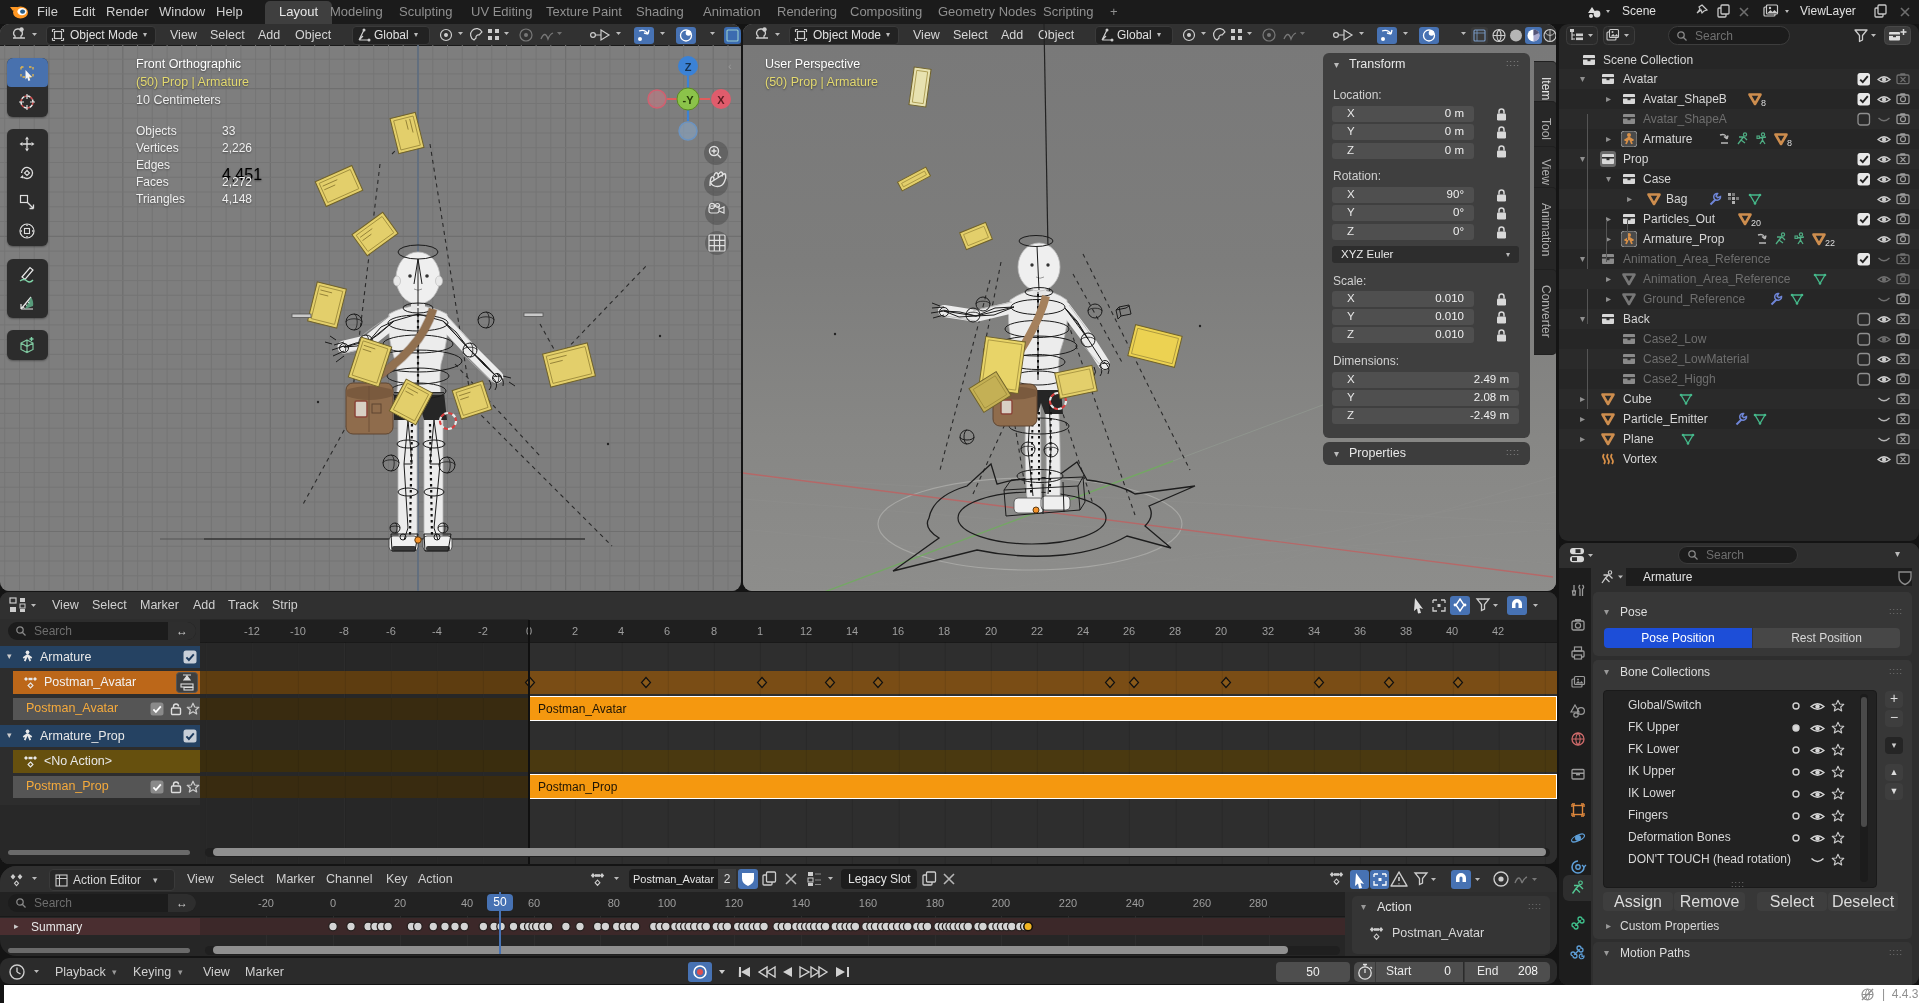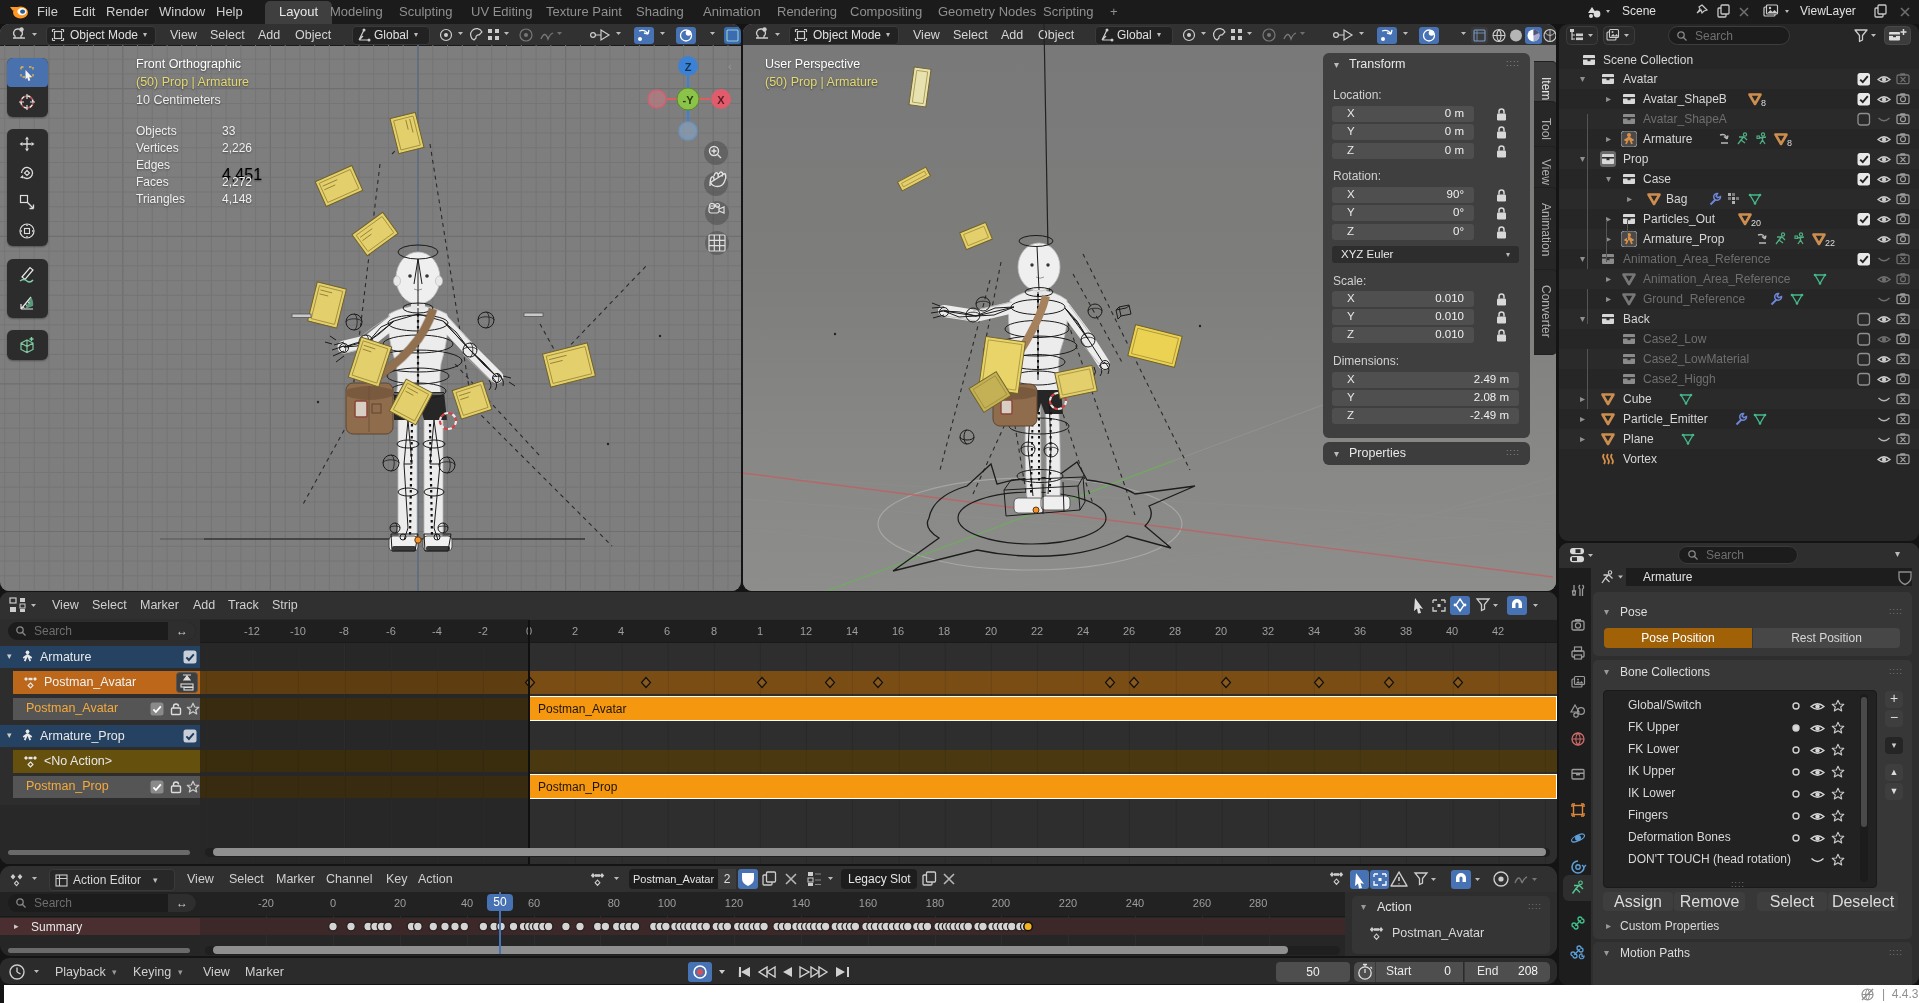--- a/index.html
+++ b/index.html
@@ -6,25 +6,25 @@
 #topbar{left:0;top:0;width:1919px;height:24px;background:#1b1b1b}
 .menu{color:#cfcfcf;font-size:13px;top:4px}
 .tab{color:#909090;font-size:13px;top:4px}
 .tabactive{background:#3f3f3f;border-radius:5px 5px 0 0;color:#e8e8e8}
 #vp1{left:0;top:24px;width:741px;height:567px;background:#7e7e7e;overflow:hidden;border-radius:9px}
 #vp2{left:743px;top:24px;width:813px;height:567px;background:#7e7e7e;overflow:hidden;border-radius:9px}
 .vphead{left:0;top:0;width:100%;height:21px;background:#313131}
 #outliner{left:1559px;top:24px;width:360px;height:517px;background:#262626;overflow:hidden;border-radius:9px}
 #props{left:1559px;top:543px;width:360px;height:442px;background:#2e2e2e;overflow:hidden;border-radius:9px}
 #nla{left:0;top:592px;width:1557px;height:272px;background:#2c2c2c;overflow:hidden;border-radius:9px}
-#dope{left:0;top:866px;width:1557px;height:90px;background:#262626;overflow:hidden;border-radius:11px}
+#dope{left:0;top:866px;width:1557px;height:90px;background:#262626;overflow:hidden;border-radius:16px}
 #timeline{left:0;top:958px;width:1557px;height:26px;background:#2b2b2b;overflow:hidden;border-radius:9px}
 #status{left:4px;top:985px;width:1919px;height:18px;background:#ffffff}
 .btn{background:#3e3e3e;border-radius:4px;color:#dcdcdc;font-size:16px;text-align:center}
-.blue{background:#a16207;color:#fff}
+.blue{background:#1d4ed8;color:#fff}
 svg{display:block}
 </style></head>
 <body>
 <div class="abs" id="topbar">
  <svg class="abs" style="left:9px;top:3px" width="20" height="18" viewBox="0 0 20 18">
   <ellipse cx="11.5" cy="9.5" rx="7.5" ry="6" fill="#ff9722"></ellipse>
   <ellipse cx="13" cy="8.6" rx="4.6" ry="3.6" fill="#fff"></ellipse>
   <ellipse cx="13.6" cy="8.6" rx="2.5" ry="2.2" fill="#2a5f8a"></ellipse>
   <path d="M1,4 L9,4 L4,8 Z" fill="#ff9722"></path>
  </svg>

